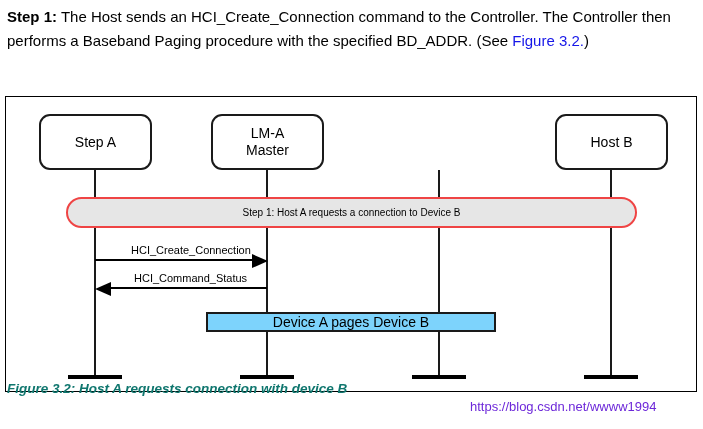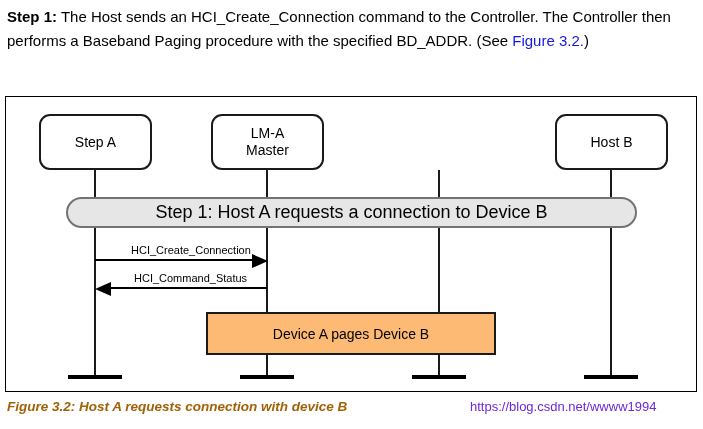--- a/index.html
+++ b/index.html
@@ -105,40 +105,40 @@
   #lifeline-end-host-b { left: 578px; }
 
   
   #step-pill {
     position: absolute;
     left: 60px;
     top: 100px;
     width: 571px;
     height: 31px;
     box-sizing: border-box;
-    border: 2px solid #737373;
+    border: 2px solid #ef4444;
     border-radius: 16px;
     background: #e6e6e6;
     display: flex;
     align-items: center;
     justify-content: center;
-    font-size: 18px;
+    font-size: 10px;
     color: #000000;
   }
 
   
   #paging-box {
     position: absolute;
     left: 200px;
     top: 215px;
     width: 290px;
-    height: 43px;
+    height: 20px;
     box-sizing: border-box;
     border: 2px solid #1a1a1a;
-    background: #fdba74;
+    background: #7dd3fc;
     display: flex;
     align-items: center;
     justify-content: center;
     font-size: 14px;
     color: #000000;
   }
 
   
   .message-group { position: absolute; }
 
@@ -175,25 +175,25 @@
 
   
   #msg-command-status-line  { left: 104px; top: 190px; width: 157px; }
   #msg-command-status-arrow { left: 89px;  top: 185px; }
   #msg-command-status-label { left: 128px; top: 175px; }
 
   
   #figure-caption {
     position: absolute;
     left: 7px;
-    top: 399px;
+    top: 381px;
     font-size: 13.5px;
     font-style: italic;
     font-weight: bold;
-    color: #a16207;
+    color: #0f766e;
   }
 
   
   #watermark-url {
     position: absolute;
     left: 470px;
     top: 399px;
     font-size: 13px;
     color: #6d28d9;
     white-space: nowrap;

